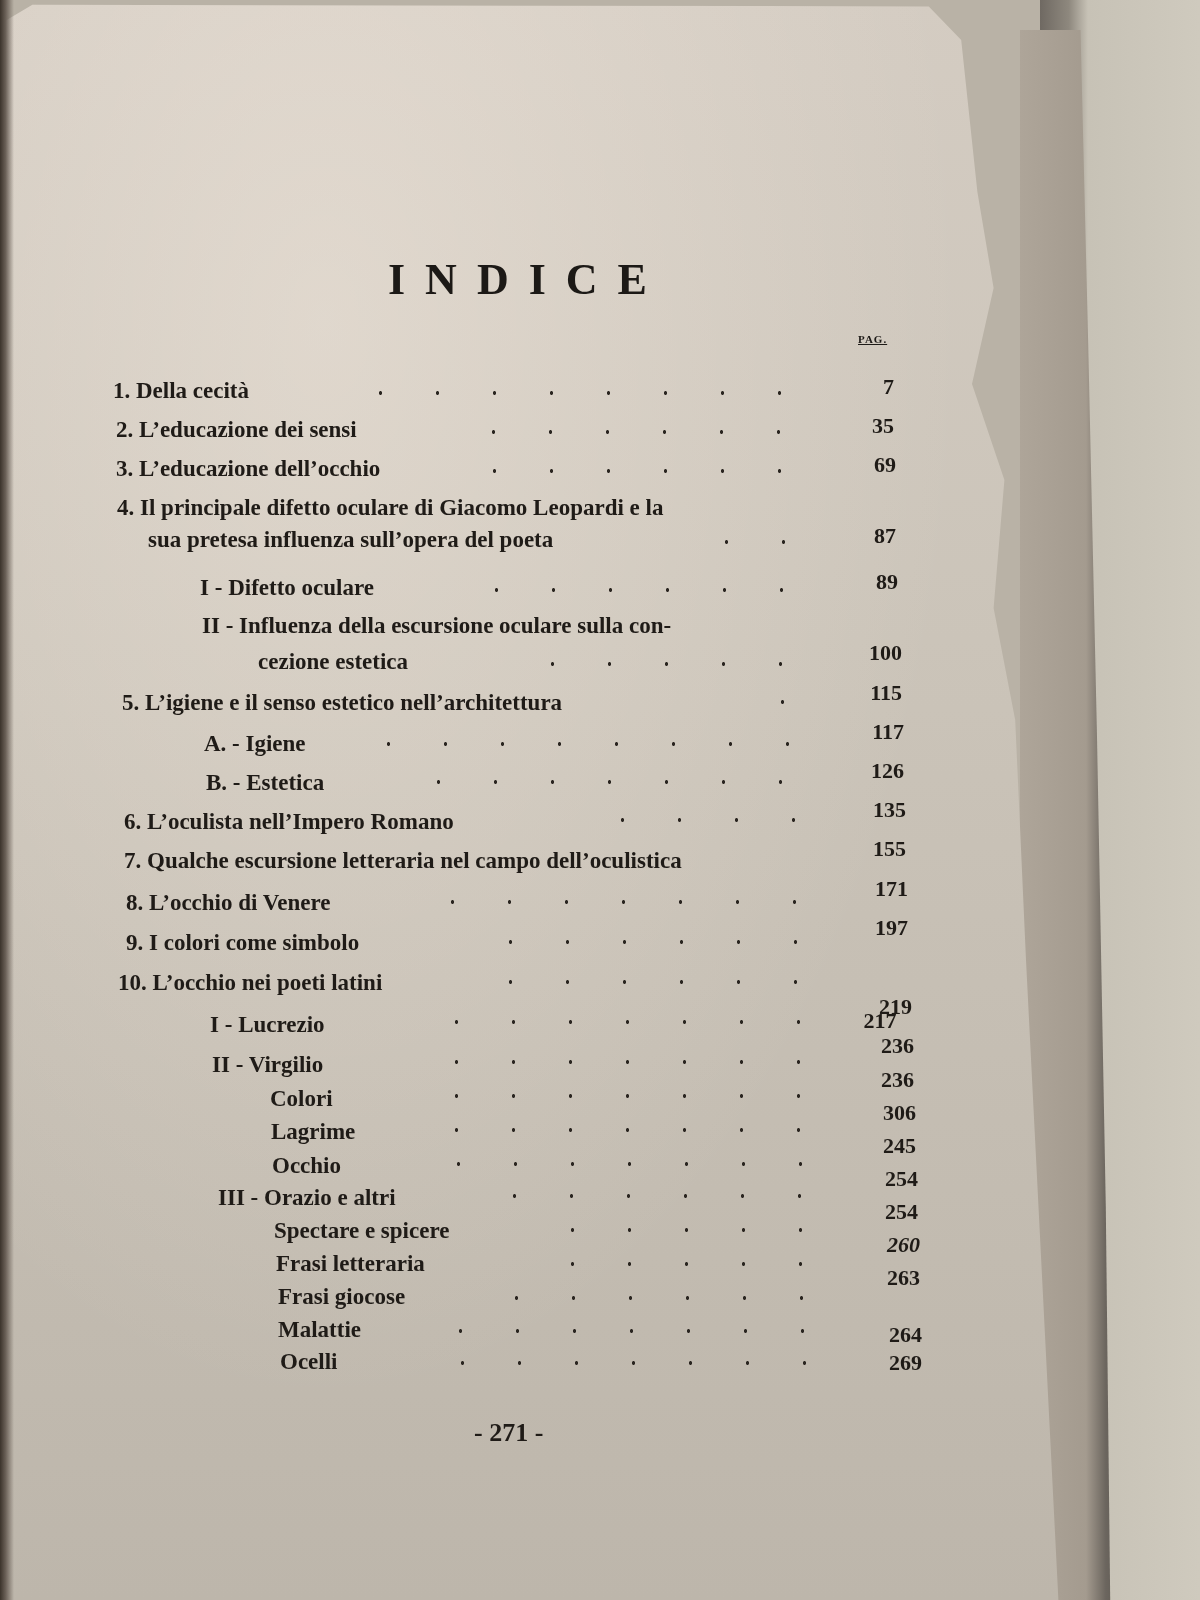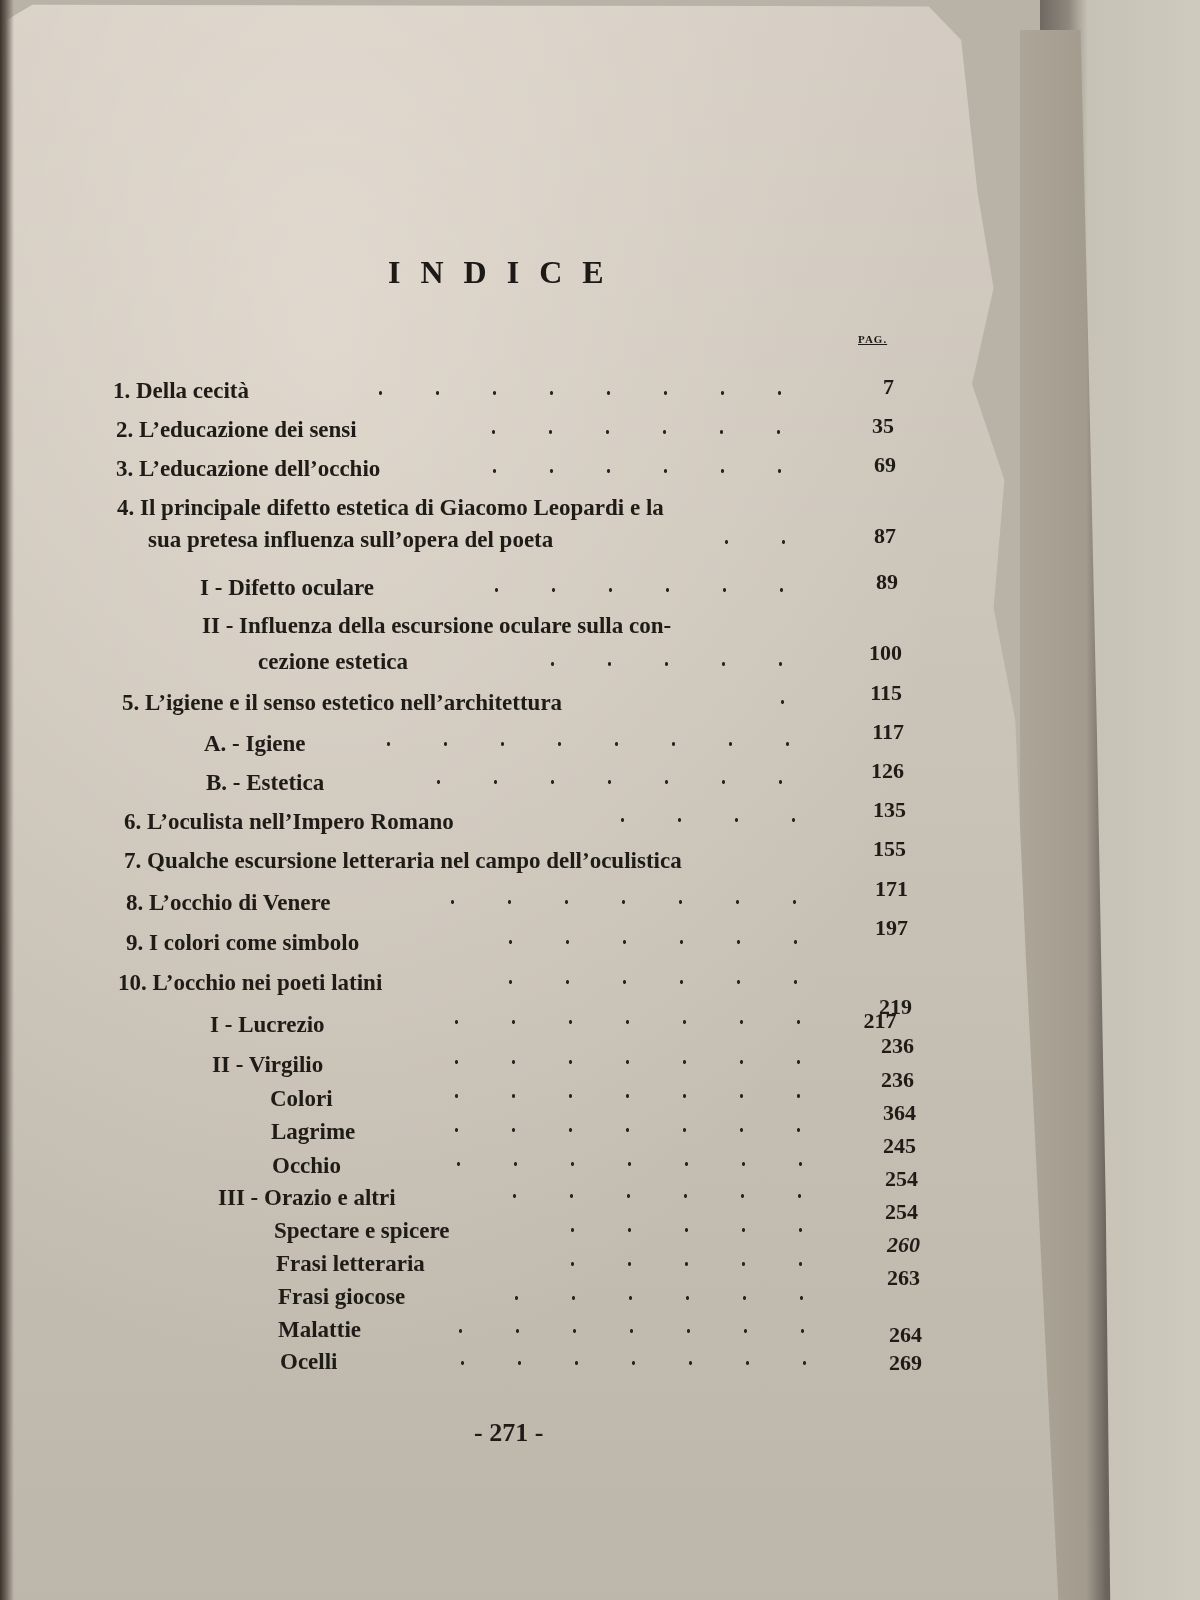--- a/index.html
+++ b/index.html
@@ -23,21 +23,21 @@
       radial-gradient(ellipse at 30% 20%, rgba(255,245,235,0.35), rgba(255,255,255,0) 60%),
       linear-gradient(180deg, #d4ccc2 0%, #cbc4b9 40%, #c4bdb2 70%, #bdb6ab 100%);
     clip-path: polygon(0 1.5%, 3% 0.3%, 86% 0.4%, 89% 2.5%, 90.5% 12%, 92% 18%, 90% 24%, 93% 30%, 92% 38%, 94% 45%, 95% 60%, 96.5% 80%, 98% 100%, 0 100%);
   }
   .spine-shadow {
     position: absolute; left: 0; top: 0; width: 14px; height: 1600px;
     background: linear-gradient(90deg, #3b332b 0%, #6a6057 40%, rgba(0,0,0,0) 100%);
   }
   .content { position: absolute; left: 0; top: 0; width: 1080px; height: 1600px; color: #1d1a17; }
   .title {
-    position: absolute; left: 388px; top: 254px; font-size: 32px; font-weight: bold;
+    position: absolute; left: 388px; top: 254px; font-size: 44px; font-weight: bold;
     letter-spacing: 20px; color: #1c1916;
   }
   .pag-header {
     position: absolute; left: 858px; top: 333px; font-size: 11px; font-weight: bold; letter-spacing: 1px; text-decoration: underline;
   }
   .row { position: absolute; font-size: 23px; font-weight: bold; white-space: nowrap; color: #1f1b17; }
   .row .lbl { position: absolute; left: 0; top: 0; }
   .leader {
     position: absolute; top: 13px; height: 4px;
     background-image: radial-gradient(circle, #2a2520 1.6px, transparent 2px);
@@ -70,21 +70,21 @@
   <div class="leader" style="left:465px;top:430px;width:360px;"></div>
   <div class="pg" style="left:834px;top:413px;">35</div>
 
   <div class="row" style="left:116px;top:456px;">
     <span class="lbl"><span>3.</span> <span>L’educazione dell’occhio</span></span>
   </div>
   <div class="leader" style="left:466px;top:469px;width:360px;"></div>
   <div class="pg" style="left:836px;top:452px;">69</div>
 
   <div class="row" style="left:117px;top:495px;">
-    <span class="lbl"><span>4.</span> <span>Il principale difetto estetica di Giacomo Leopardi e la</span></span>
+    <span class="lbl"><span>4.</span> <span>Il principale difetto oculare di Giacomo Leopardi e la</span></span>
   </div>
   <div class="row" style="left:148px;top:527px;">
     <span class="lbl">sua pretesa influenza sull’opera del poeta</span>
   </div>
   <div class="leader" style="left:698px;top:540px;width:130px;"></div>
   <div class="pg" style="left:836px;top:523px;">87</div>
 
   <div class="row" style="left:200px;top:575px;">
     <span class="lbl"><span>I -</span> <span>Difetto oculare</span></span>
   </div>
@@ -162,21 +162,21 @@
   <div class="row" style="left:270px;top:1086px;">
     <span class="lbl">Colori</span>
   </div>
   <div class="leader" style="left:428px;top:1094px;width:410px;"></div>
   <div class="pg" style="left:854px;top:1067px;">236</div>
 
   <div class="row" style="left:271px;top:1119px;">
     <span class="lbl">Lagrime</span>
   </div>
   <div class="leader" style="left:428px;top:1128px;width:410px;"></div>
-  <div class="pg" style="left:856px;top:1100px;">364</div>
+  <div class="pg" style="left:856px;top:1100px;">306</div>
 
   <div class="row" style="left:272px;top:1153px;">
     <span class="lbl">Occhio</span>
   </div>
   <div class="leader" style="left:430px;top:1162px;width:410px;"></div>
   <div class="pg" style="left:856px;top:1133px;">245</div>
 
   <div class="row" style="left:218px;top:1185px;">
     <span class="lbl"><span>III -</span> <span>Orazio e altri</span></span>
   </div>

